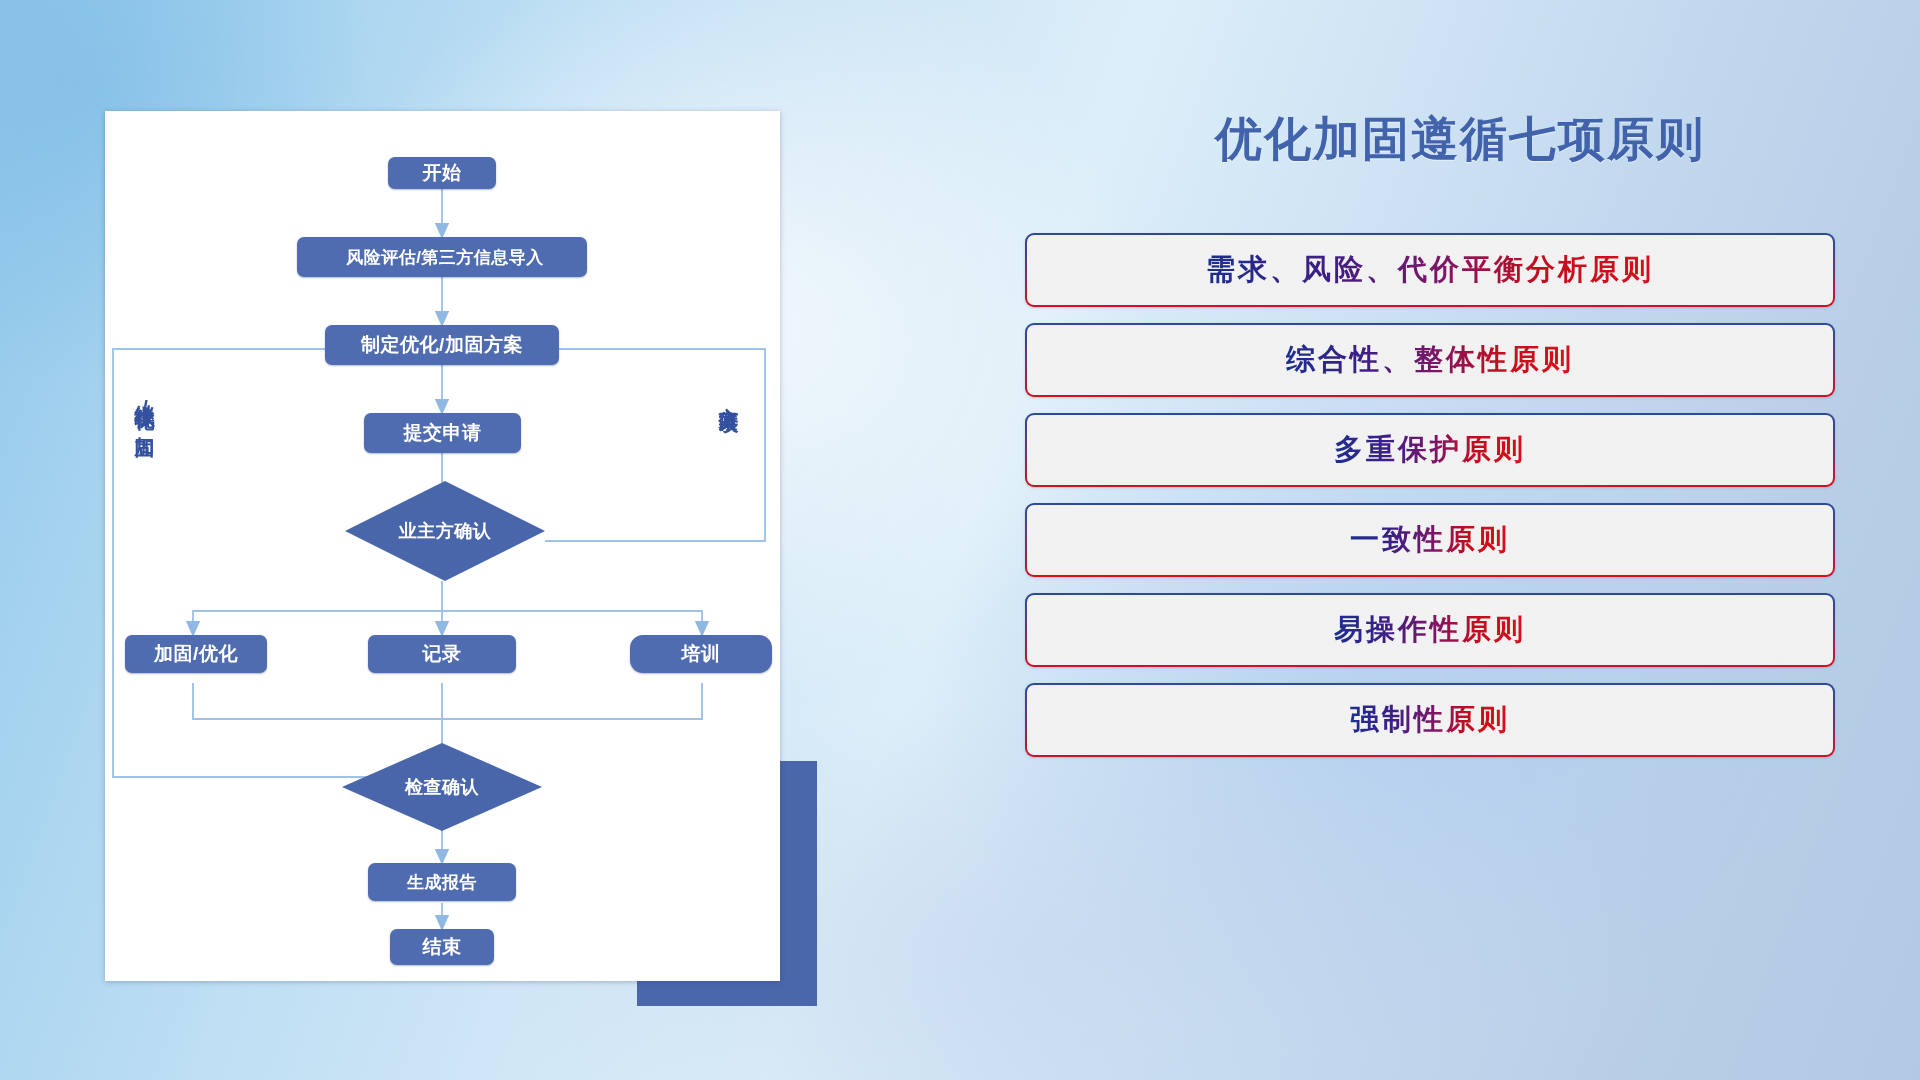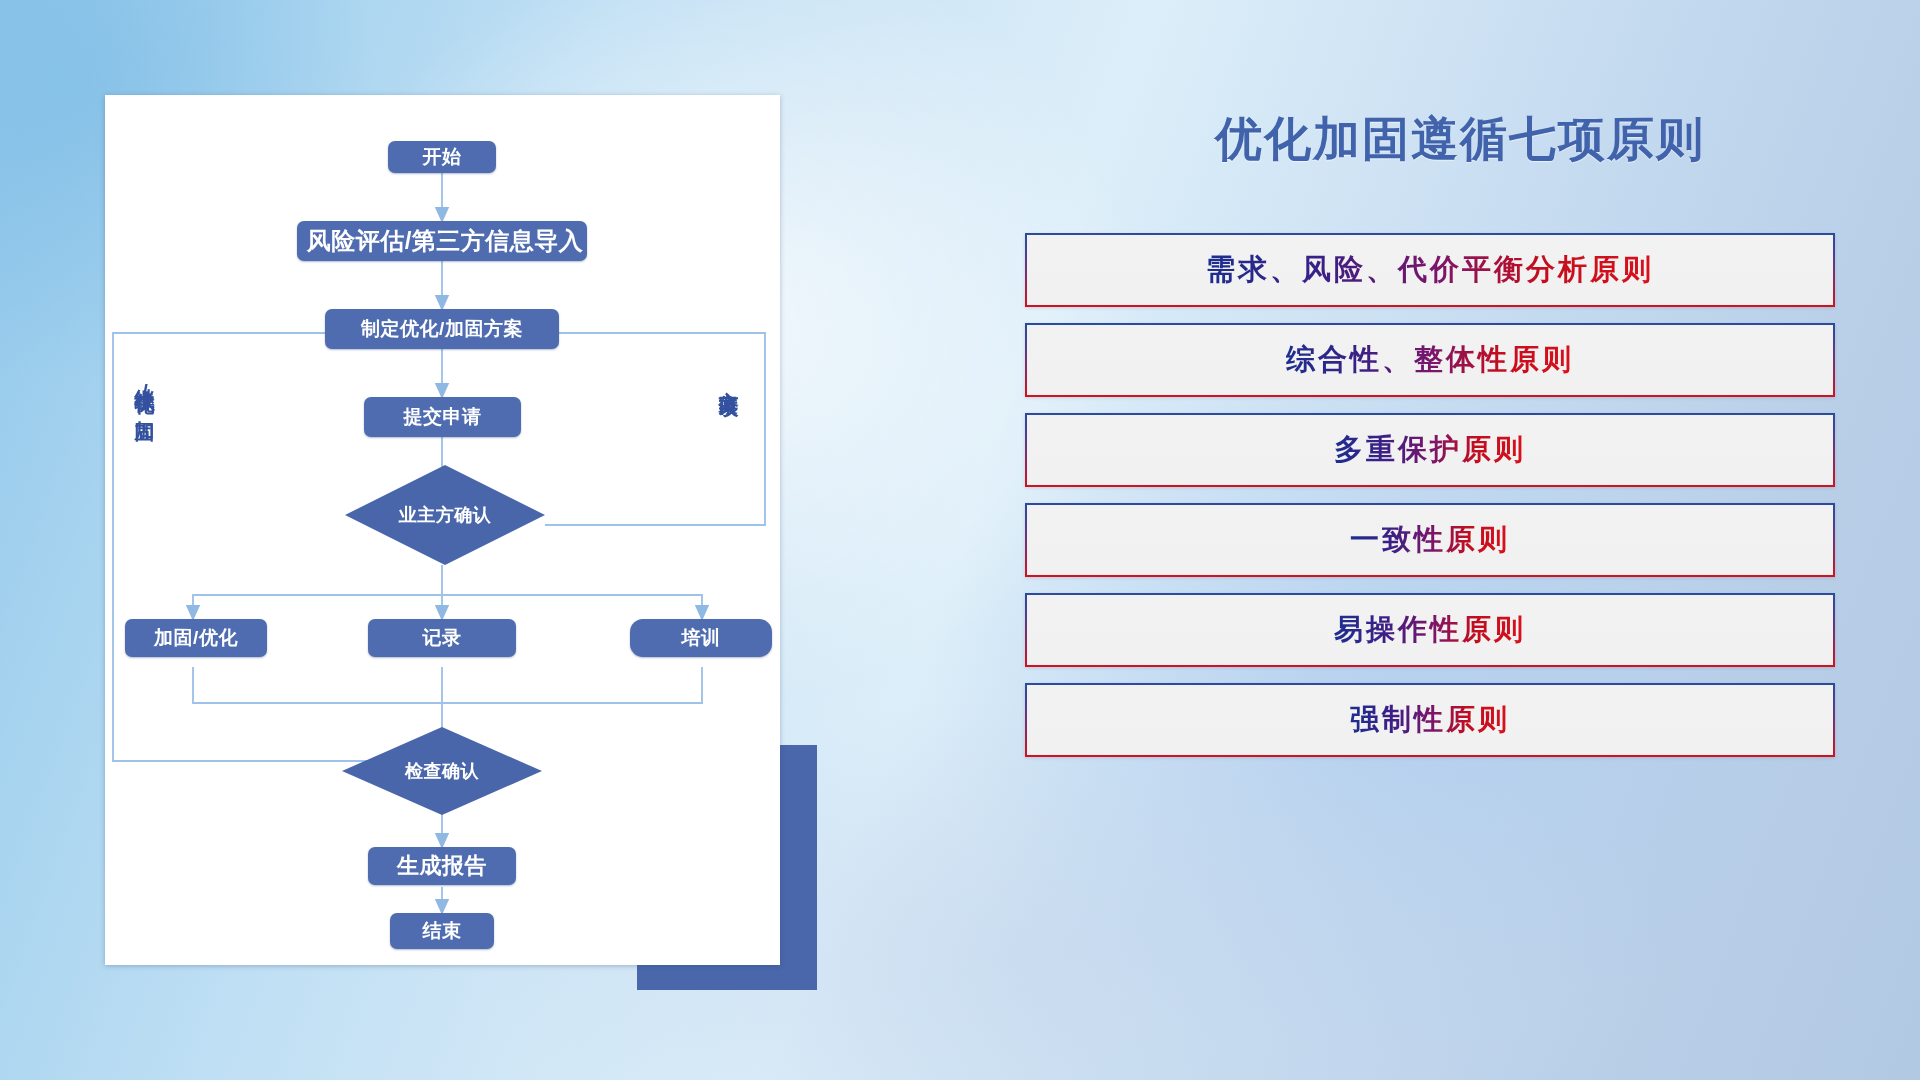--- a/index.html
+++ b/index.html
@@ -40,21 +40,21 @@
     width: 620px; height: 620px; transform: translate(-50%,-50%);
     background: radial-gradient(ellipse at center, rgba(120,185,228,.55) 0%, rgba(120,185,228,0) 68%);
   }
   .bg-glow-d {
     position: absolute; left: 56%; top: 88%;
     width: 1200px; height: 520px; transform: translate(-50%,-50%);
     background: radial-gradient(ellipse at center, rgba(196,214,236,.6) 0%, rgba(196,214,236,0) 70%);
   }
 
   
-  #left-panel { position: absolute; left: 0; top: 0; width: 1000px; height: 1056px; z-index: 2; }
+  #left-panel { position: absolute; left: 0; top: 16px; width: 1000px; height: 1056px; z-index: 2; }
 
   .accent-rect {
     position: absolute;
     left: 637px; top: 745px; width: 180px; height: 245px;
     background: #4a67ab;
   }
   .flow-card {
     position: absolute;
     left: 105px; top: 95px; width: 675px; height: 870px;
     background: #ffffff;
@@ -108,21 +108,21 @@
     letter-spacing: 2px;
     text-shadow: 0 1px 1px rgba(255,255,255,.6);
   }
 
   .principles { position: absolute; left: 25px; top: 233px; width: 810px; }
 
   .principle {
     position: relative;
     height: 74px;
     margin-bottom: 16px;
-    border-radius: 0;
+    border-radius: 9px;
     background: #f2f2f2;
     border: 2px solid transparent;
     background-image:
       linear-gradient(#f2f2f2, #f1f1f1),
       linear-gradient(180deg, #2b4b9c 0%, #4a3f90 28%, #8a2a60 62%, #d5101b 100%);
     background-origin: border-box;
     background-clip: padding-box, border-box;
     display: flex; align-items: center; justify-content: center;
     box-shadow: 0 1px 3px rgba(40,60,110,.16);
   }
@@ -186,21 +186,21 @@
         <line x1="337" y1="702" x2="337" y2="752" marker-end="url(#ah)"></line>
 
         <line x1="337" y1="792" x2="337" y2="818" marker-end="url(#ah)"></line>
       </g>
     </svg>
 
     <div class="node" style="left:283px; top:46px; width:108px; height:32px; font-size:19px;">
       <span>开始</span>
     </div>
 
-    <div class="node" style="left:192px; top:126px; width:290px; height:40px; font-size:24px;padding-left:6px;">
+    <div class="node" style="left:192px; top:126px; width:290px; height:40px; font-size:17px;padding-left:6px;">
       <span>风险评估/第三方信息导入</span>
     </div>
 
     <div class="node" style="left:220px; top:214px; width:234px; height:40px; font-size:19px;">
       <span>制定优化/加固方案</span>
     </div>
 
     <div class="node" style="left:259px; top:302px; width:157px; height:40px; font-size:19px;">
       <span>提交申请</span>
     </div>
@@ -220,21 +220,21 @@
 
     <div class="node" style="left:525px; top:524px; width:142px; height:38px; font-size:19px;border-radius:13px;">
       <span>培训</span>
     </div>
 
     <div class="diamond" style="left:237px; top:632px; width:200px; height:88px; font-size:18px;">
       <div class="dshape"></div>
       <span class="dtext">检查确认</span>
     </div>
 
-    <div class="node" style="left:263px; top:752px; width:148px; height:38px; font-size:22px;text-align:right;">
+    <div class="node" style="left:263px; top:752px; width:148px; height:38px; font-size:17px;text-align:right;">
       <span>生成报告</span>
     </div>
 
     <div class="node" style="left:285px; top:818px; width:104px; height:36px; font-size:19px;">
       <span>结束</span>
     </div>
 
     <div class="vlabel" style="left:30px; top:278px; font-size:20px;">继续优化/加固</div>
 
     <div class="vlabel" style="left:614px; top:280px; font-size:20px;">方案修改</div>

